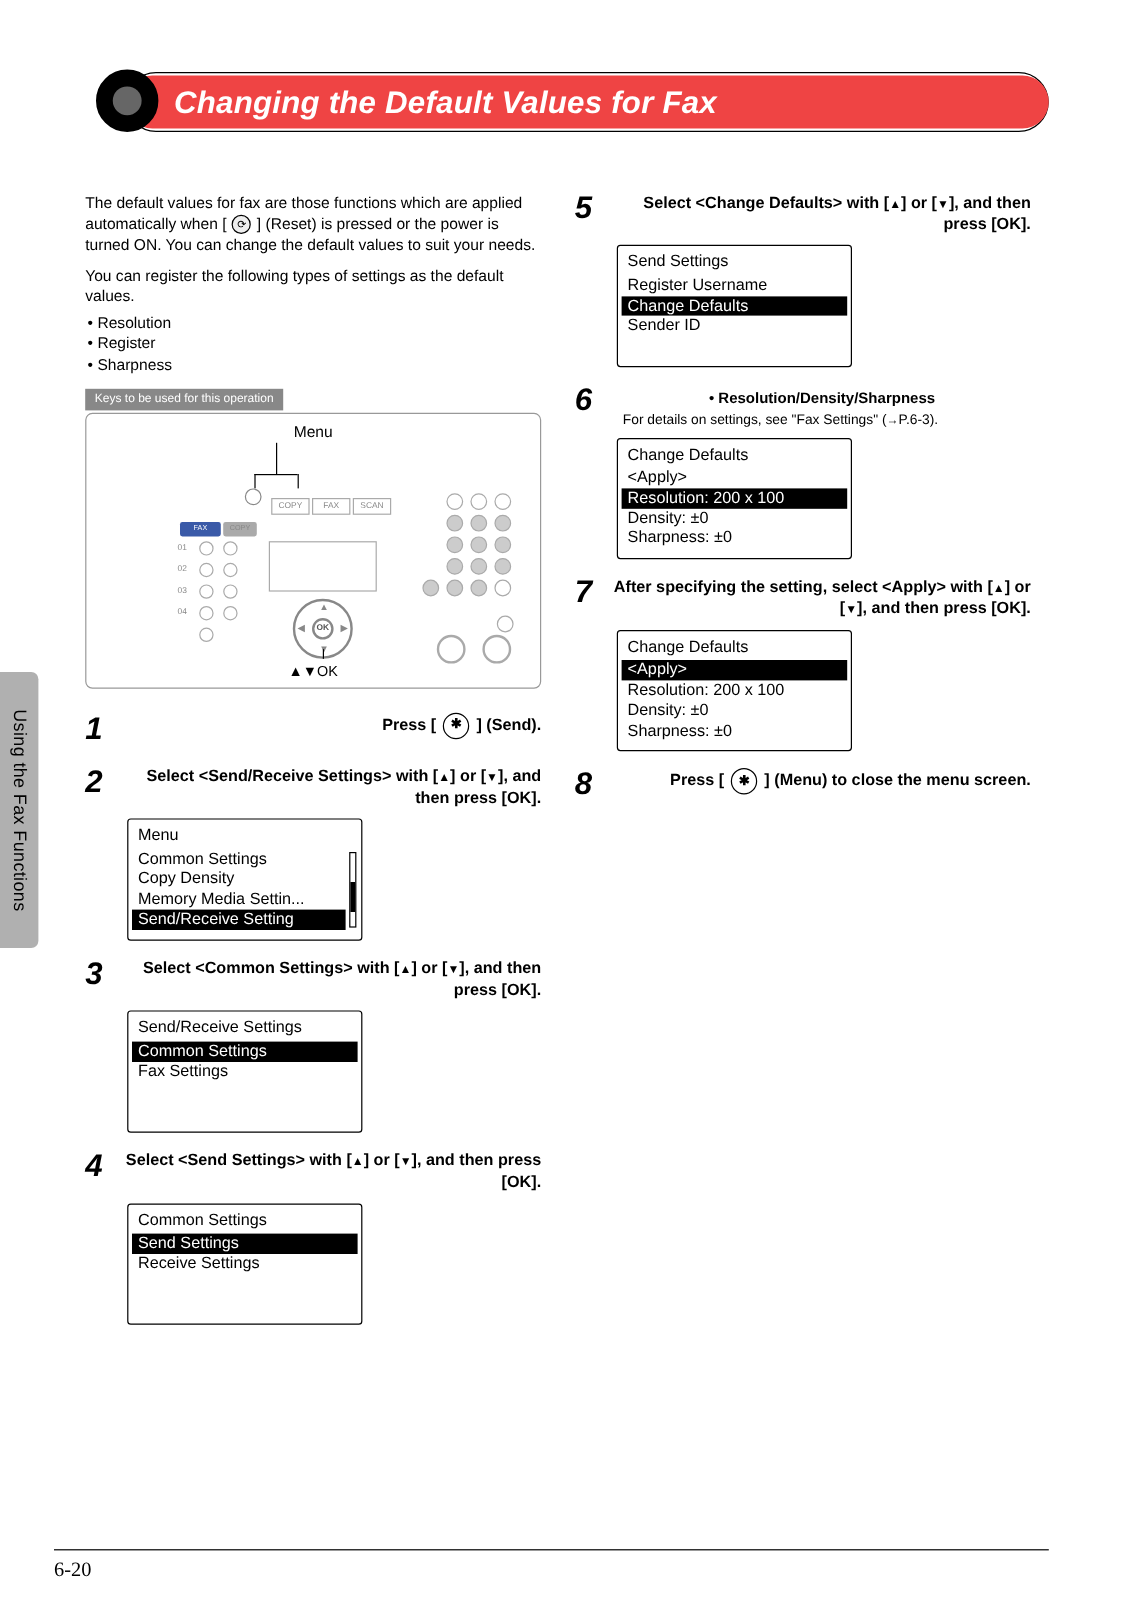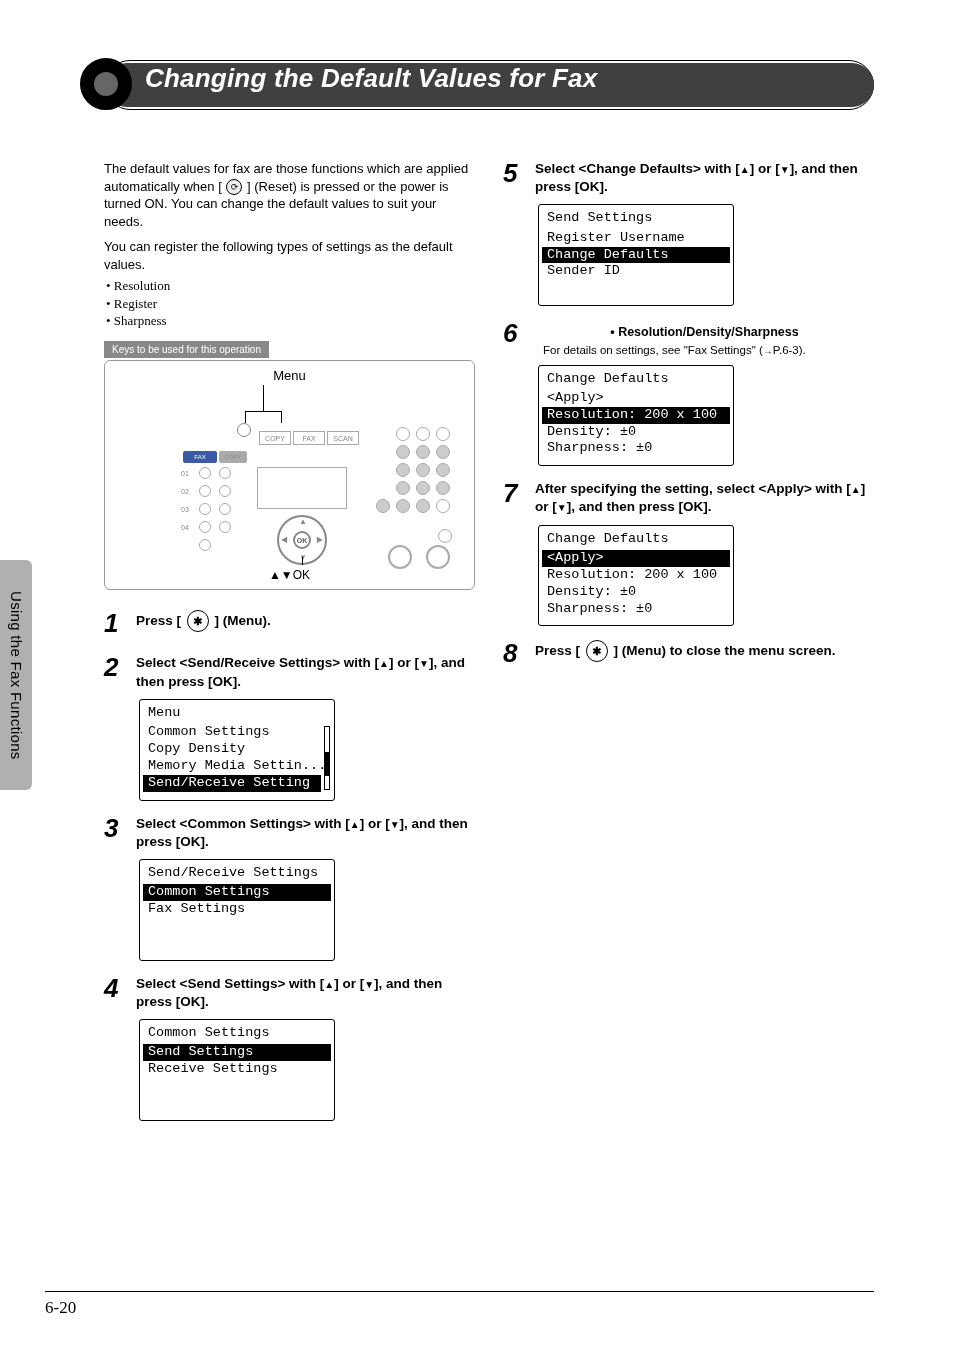--- a/index.html
+++ b/index.html
@@ -55,54 +55,54 @@
     width:24px; height:24px;
     border-radius:50%;
     background:#666;
   }
   .title-banner .bar {
     position: absolute;
     left: 20px;
     top: 3px;
     right: 0;
     height: 44px;
-    background: #404040;
+    background: #ef4444;
     border-radius: 22px;
     display: flex;
-    align-items: flex-start;
+    align-items: center;
     padding-left: 40px;
   }
   .title-banner .outline {
     position:absolute;
     left:20px; right:0; top:0;
     height:50px;
     border:1px solid #000;
     border-radius:25px;
     pointer-events:none;
   }
   .title-banner .bar h1 {
     color: #fff;
     font-size: 26px;
     font-weight: bold;
     font-style: italic;
     letter-spacing: 0.2px;
   }
   .columns {
     display: flex;
     gap: 28px;
-    margin-left: 59px;
+    margin-left: 26px;
   }
   .col {
     width: 380px;
     font-size: 13px;
     line-height: 1.35;
   }
   .intro { margin-bottom: 8px; }
   .intro2 { margin-top:4px; margin-bottom:4px;}
-  .bullets { list-style: none; margin-left: 2px; margin-bottom: 10px; font-family: Liberation Serif, serif; }
+  .bullets { list-style: none; margin-left: 2px; margin-bottom: 10px; }
   .bullets li::before { content: "• "; }
   .keys-label {
     display:inline-block;
     background:#888;
     color:#fff;
     font-size:10px;
     padding:2px 8px;
     margin-bottom:2px;
   }
   .panel-diagram {
@@ -158,21 +158,21 @@
     margin-bottom:14px;
   }
   .step .num {
     font-size:26px;
     font-weight:900;
     font-style:italic;
     line-height:1;
     min-width:22px;
   }
   .step .body { flex:1; font-size:13.5px;}
-  .step .body .instr { font-weight:bold; margin-bottom:8px; line-height:1.35;}
+  .step .body .instr { font-weight:bold; margin-bottom:8px; line-height:1.35;text-align:right;}
   .menu-circle {
     display:inline-flex;
     width:22px;height:22px;
     border:1.5px solid #000;
     border-radius:50%;
     align-items:center;
     justify-content:center;
     font-size:11px;
     vertical-align:middle;
     margin:0 2px;
@@ -190,21 +190,21 @@
     background:#eee;
   }
   .tri-up::before{content:"▲"; font-size:10px;}
   .tri-down::before{content:"▼"; font-size:10px;}
   .lcd-box {
     width: 196px;
     border:1.5px solid #000;
     border-radius:3px;
     padding:3px 0 8px 0;
     margin-left:3px;
-    font-family: Liberation Mono, monospace;
+    font-family: Liberation Sans, sans-serif;
   }
   .lcd-box .hdr {
     padding: 1px 8px 2px 8px;
     font-size:13.5px;
   }
   .lcd-box .row {
     padding: 0px 8px;
     font-size:13.5px;
     line-height:1.25;
     white-space:nowrap;
@@ -354,21 +354,21 @@
           </div>
         <div class="arrow-ok-line"></div>
         <div class="arrow-ok-label">▲▼OK</div>
       </div>
 
       
       <div class="step">
         <div class="num">1</div>
         <div class="body">
           <div class="instr">
-            <span>Press [  </span><span class="menu-circle">✱</span><span> ] (Menu).</span>
+            <span>Press [  </span><span class="menu-circle">✱</span><span> ] (Send).</span>
           </div>
         </div>
       </div>
 
       
       <div class="step">
         <div class="num">2</div>
         <div class="body">
           <div class="instr">
             <span>Select &lt;Send/Receive Settings&gt; with [</span><span class="tri-up"></span><span>] or [</span><span class="tri-down"></span><span>], and then press [OK].</span>

